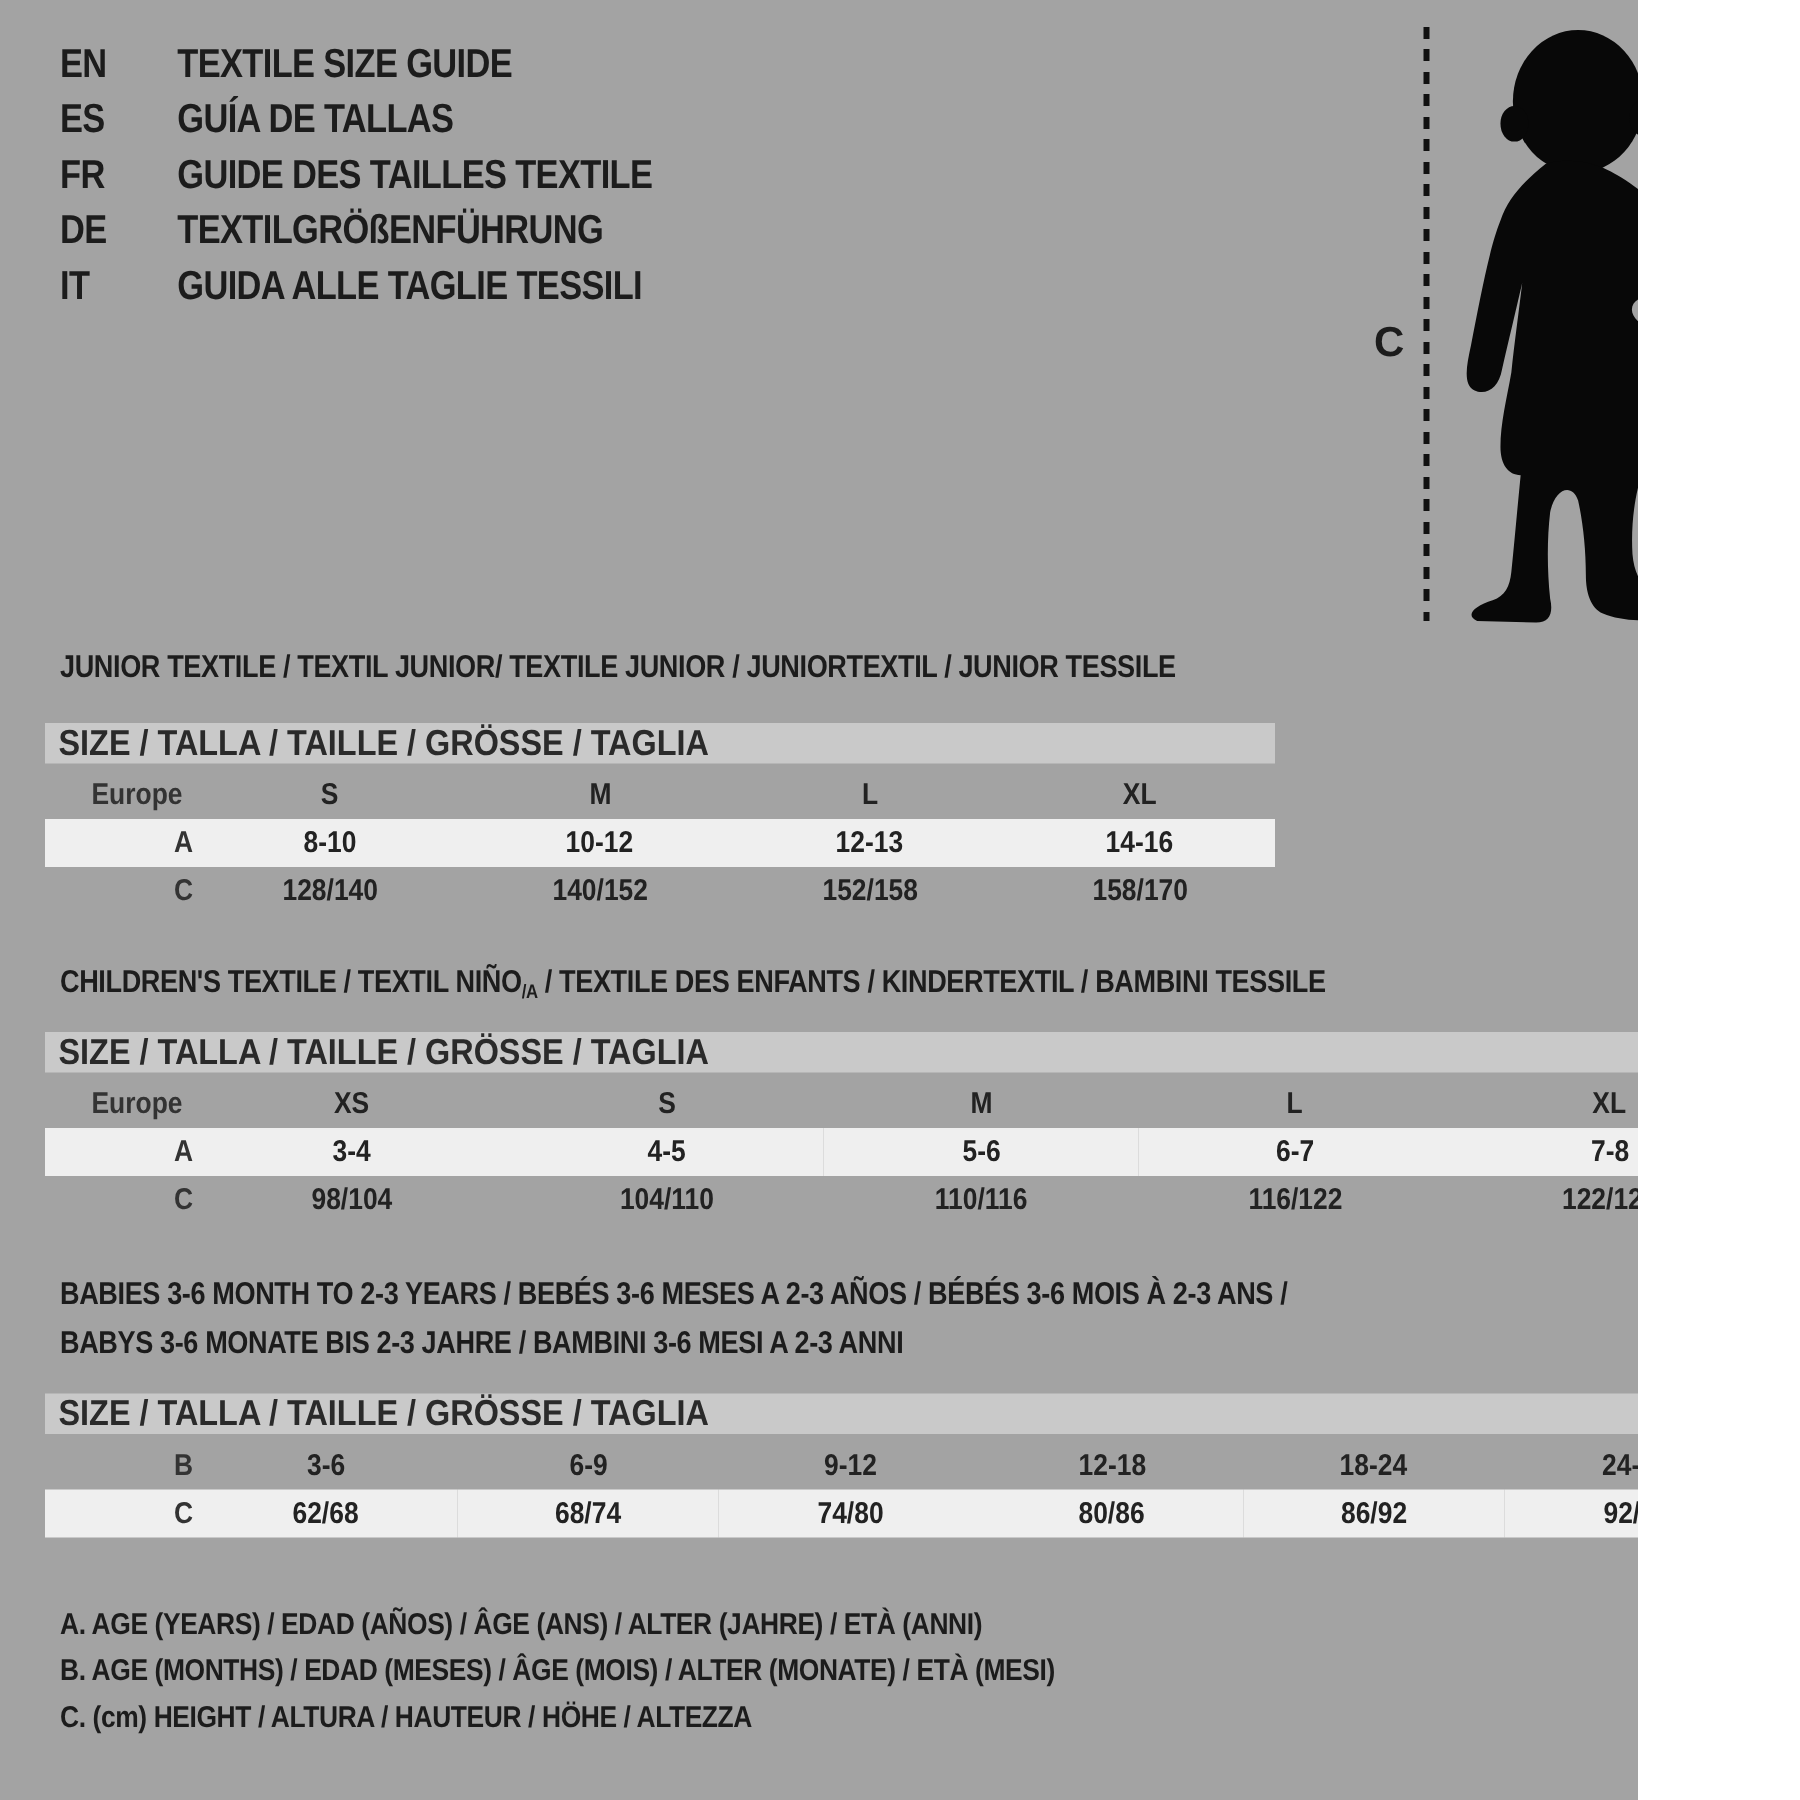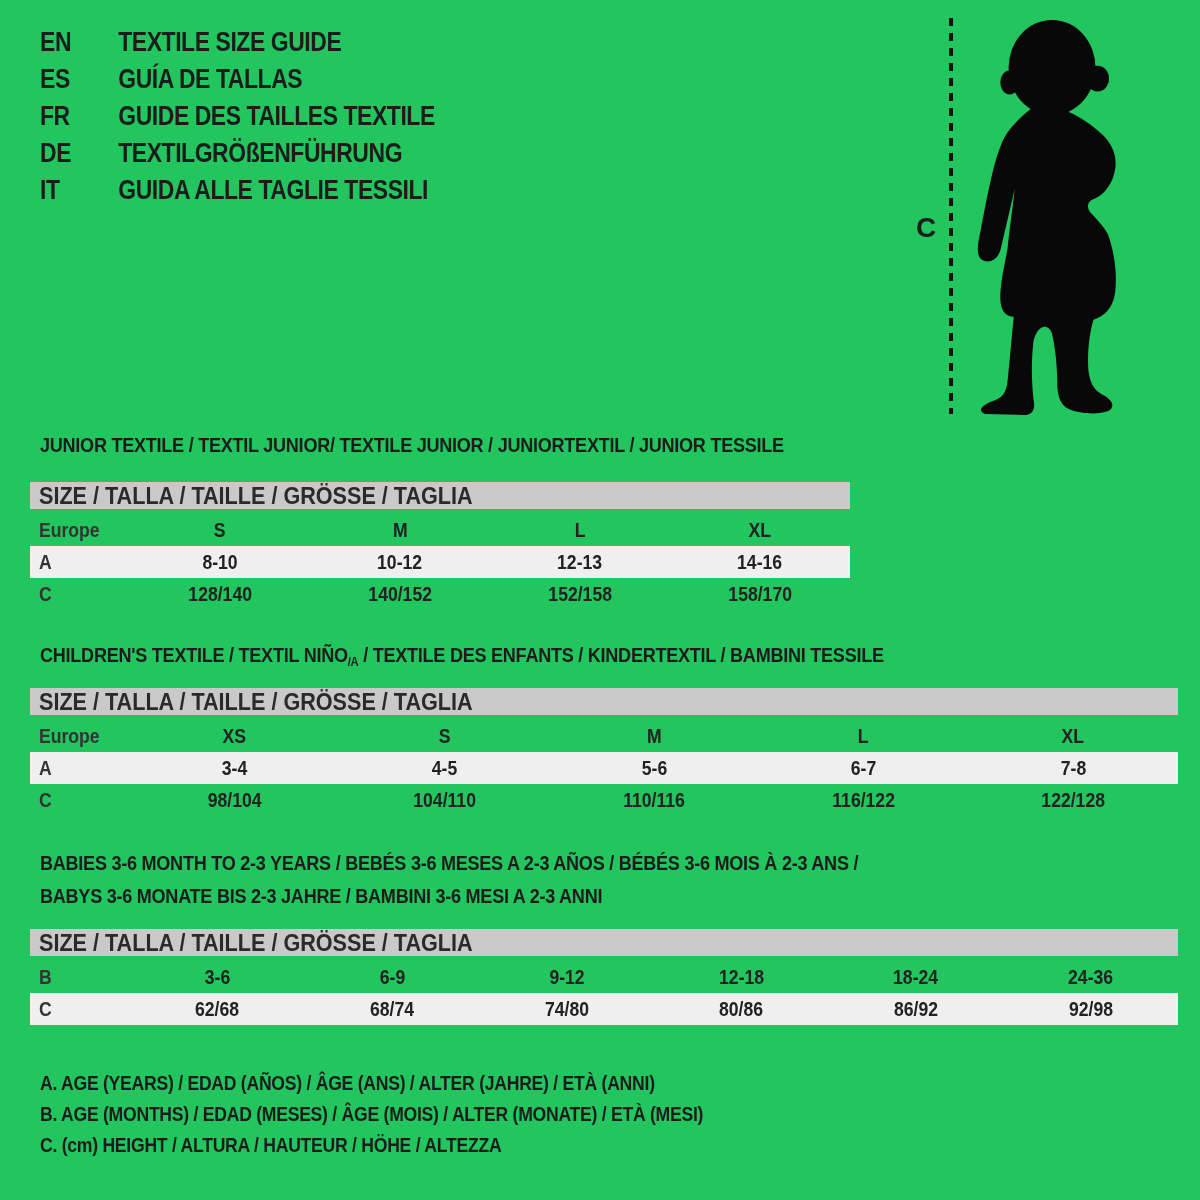--- a/index.html
+++ b/index.html
@@ -1,17 +1,17 @@
 <!DOCTYPE html>
 <html><head>
 <meta charset="utf-8">
 <style>
   html,body{margin:0;padding:0;background:#ffffff;}
   #canvas{
-    position:relative;width:1200px;height:1200px;background:#22c55e;overflow:hidden;
+    position:relative;width:1092px;height:1200px;background:#a3a3a3;overflow:hidden;
     font-family:"Liberation Sans",sans-serif;color:#1c1c1c;font-weight:bold;
   }
   
   .lang-block{position:absolute;left:40px;top:24px;transform:scaleX(0.85);transform-origin:0 0;}
   .lang-row{display:flex;line-height:37px;font-size:27px;letter-spacing:-0.5px;white-space:nowrap;}
   .lang-code{width:92px;flex:0 0 92px;}
   
   .measure-line{
     position:absolute;left:949px;top:18px;width:4px;height:396px;
     background:repeating-linear-gradient(to bottom,#111 0px,#111 8px,transparent 8px,transparent 15px);
@@ -30,21 +30,21 @@
   .size-bar{
     background:#c9c9c9;height:27px;line-height:27px;padding-left:9px;
     font-size:24px;white-space:nowrap;color:#2a2a2a;
   }
   .size-bar span{display:inline-block;transform:scaleX(0.9);transform-origin:0 50%;}
   table{border-collapse:collapse;table-layout:fixed;margin-top:5px;width:100%;}
   td{
     height:32px;font-size:20px;font-weight:bold;text-align:center;vertical-align:middle;
     padding:0;white-space:nowrap;color:#222;
   }
-  td.rowlabel{text-align:left;padding-left:9px;width:100px;color:#333;}
+  td.rowlabel{text-align:right;padding-left:9px;width:100px;color:#333;}
   td span{display:inline-block;transform:scaleX(0.88);transform-origin:50% 50%;}
   td.rowlabel span{transform-origin:0 50%;}
   tr.shaded{background:#efefef;}
   
   .legend-block{position:absolute;left:40px;top:1068px;transform:scaleX(0.88);transform-origin:0 0;}
   .legend-line{font-size:20px;line-height:31px;letter-spacing:-0.3px;white-space:nowrap;}
 </style>
 </head>
 <body>
 

